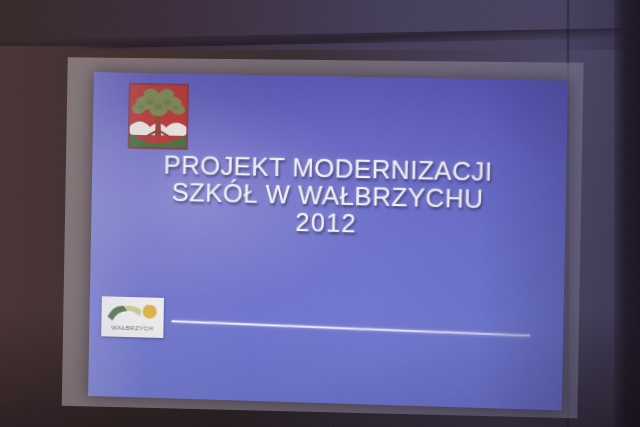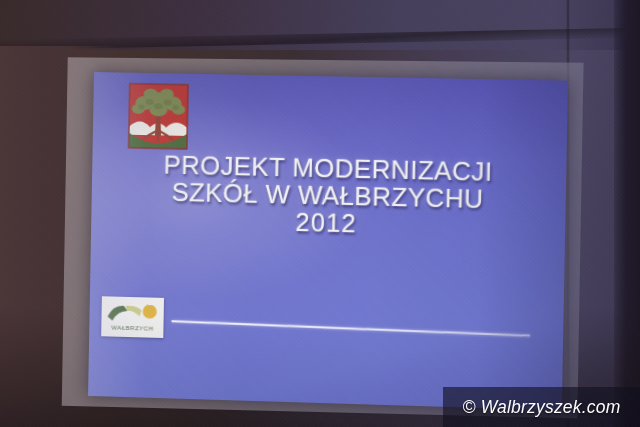--- a/index.html
+++ b/index.html
@@ -260,18 +260,15 @@
         <text x="31" y="33" font-family="Liberation Sans, sans-serif" font-size="6.2" fill="#5c6b4a" text-anchor="middle" letter-spacing="0.4">WAŁBRZYCH</text>
       </svg>
     </div>
 
     <div class="rule"></div>
 
     <div class="slide-vignette"></div>
     <div class="slide-noise"></div>
   </div>
 
-  <div class="watermark">
-    <span class="watermark-text">© Walbrzyszek.com</span>
-  </div>
 
   <div class="photo-grain"></div>
 </div>
 
 </body></html>

